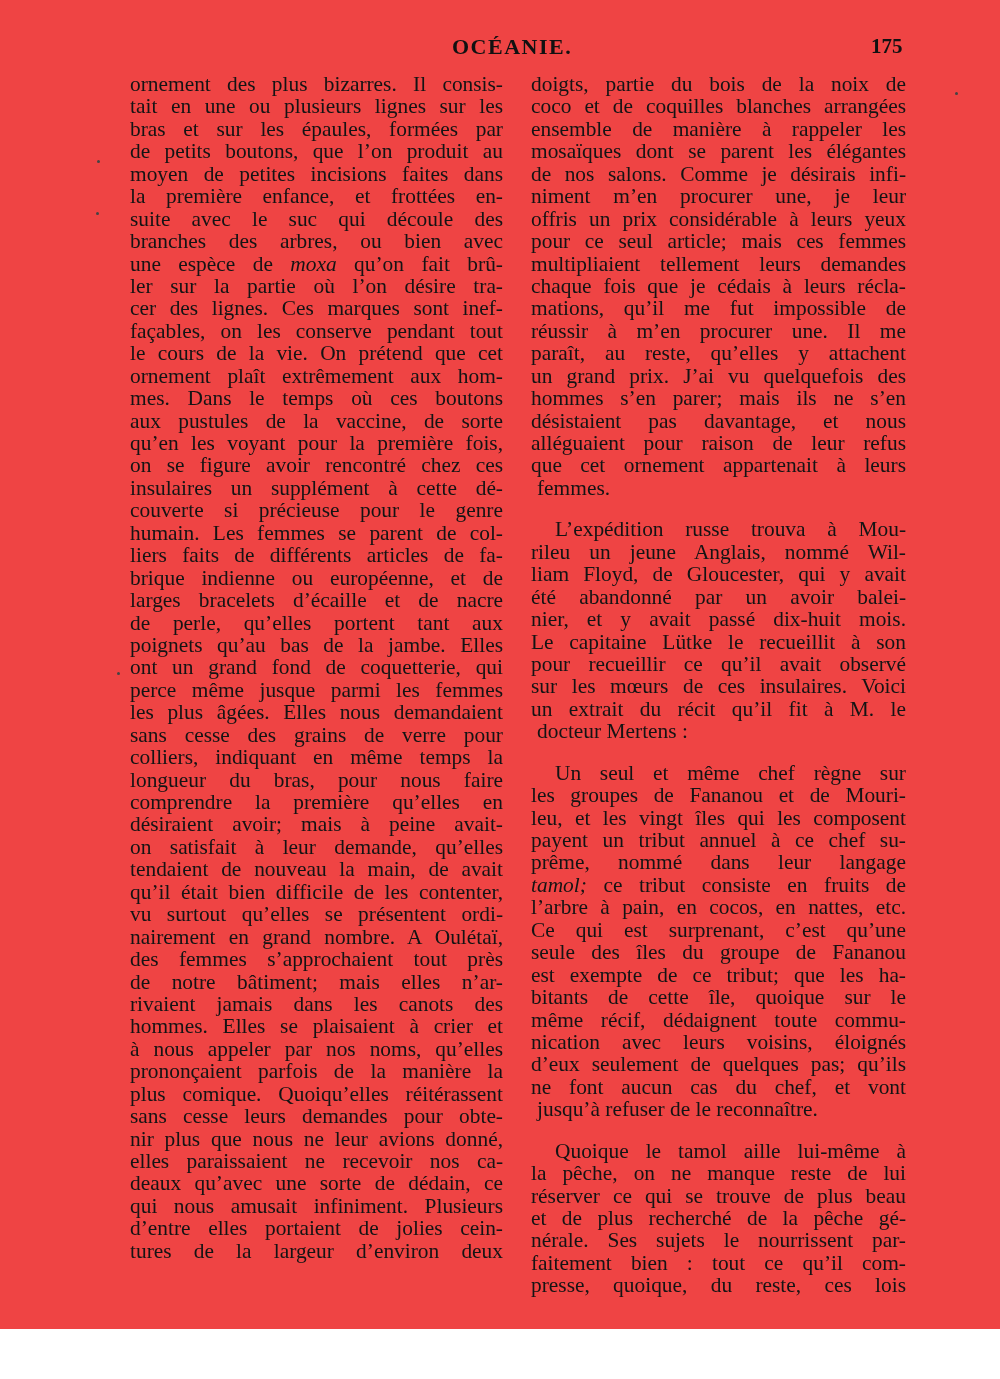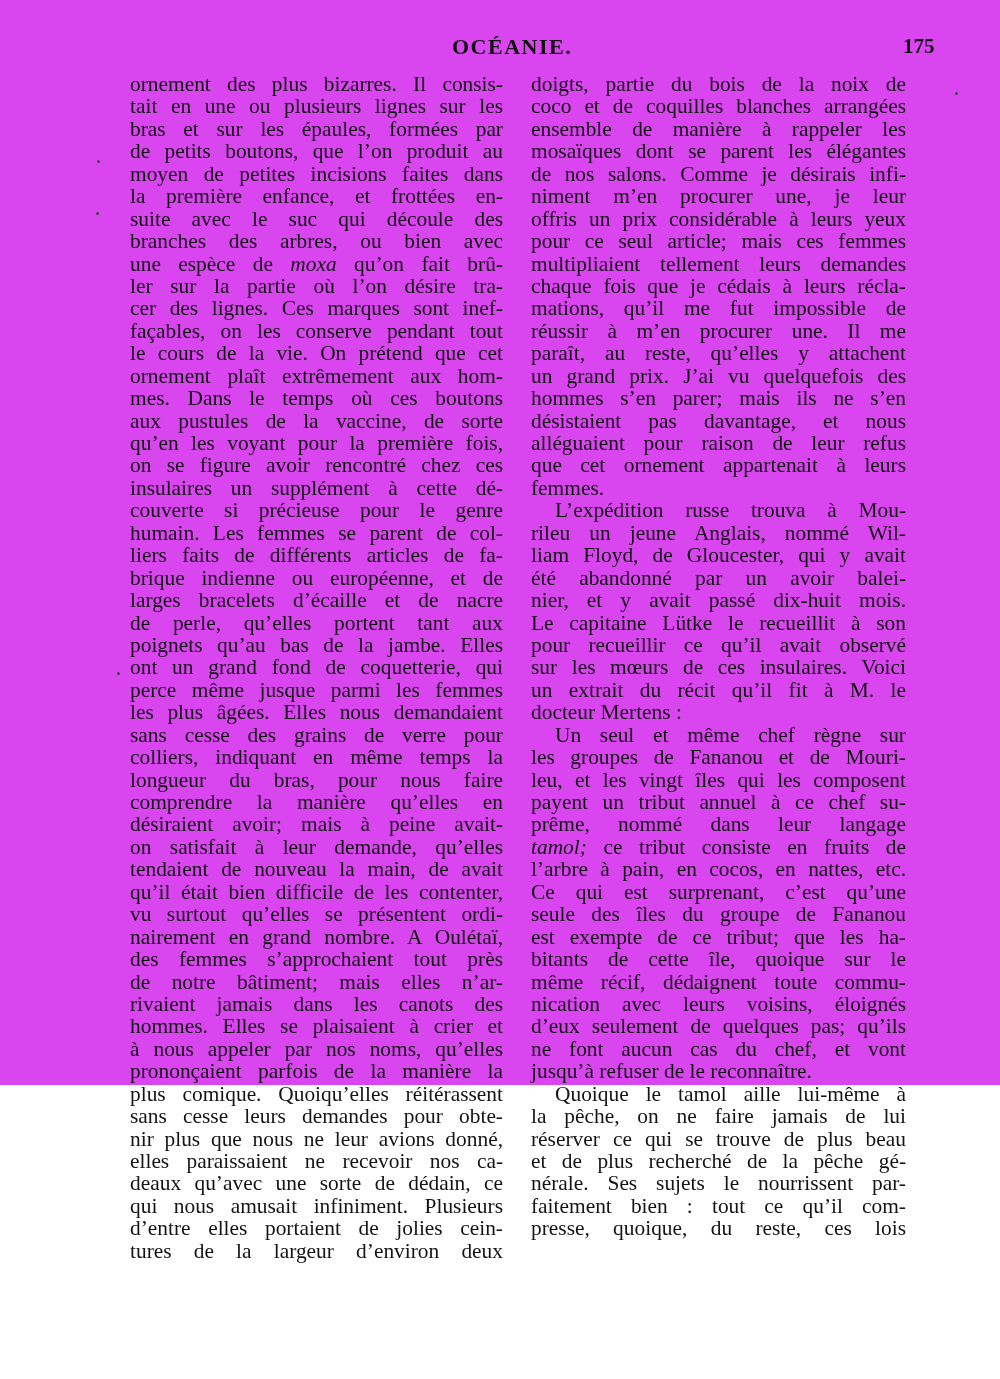--- a/index.html
+++ b/index.html
@@ -1,42 +1,42 @@
 <!DOCTYPE html>
 <html><head>
   <meta charset="utf-8">
   <style>
     html, body { margin: 0; padding: 0; background: #ffffff; }
     body { width: 1000px; height: 1379px; position: relative; overflow: hidden; }
-    .page { position: absolute; left: 0; top: 0; width: 1000px; height: 1085px; background: #d946ef; color: #111; }
+    .page { position: absolute; left: 0; top: 0; width: 1000px; height: 1329px; background: #ef4444; color: #111; }
     .running-head {
       position: absolute; top: 28px; left: 0; width: 1000px; height: 34px;
       font-family: "DejaVu Serif", serif;
     }
     .running-title {
       position: absolute; left: 452px; top: 6px;
       font-family: "Liberation Serif", serif; font-weight: bold; font-size: 22px; letter-spacing: 1.5px;
     }
     .page-number {
-      position: absolute; left: 903px; top: 6px;
+      position: absolute; left: 871px; top: 6px;
       font-family: "Liberation Serif", serif; font-weight: bold; font-size: 21px;
     }
     .column {
       position: absolute; top: 73px;
       font-family: "Liberation Serif", serif; font-size: 21.4px; line-height: 22.45px;
       color: #141414;
     }
     .col-left { left: 130px; width: 373px; }
     .col-right { left: 531px; width: 375px; }
     .line {
       display: block; white-space: nowrap; text-align: justify; text-align-last: justify;
       height: 22.45px; overflow: visible;
     }
-    .line.last { text-align-last: left; }
-    .line.indent { padding-left: 24px; }
+    .line.last { text-align-last: left; margin-left: 6px; }
+    .line.indent { padding-left: 24px; margin-top: 19px; }
     em { font-style: italic; }
     .speck { position: absolute; width: 3px; height: 3px; background: #444; border-radius: 50%; }
   </style>
 </head>
 <body>
 
 <div class="page">
   <div class="running-head">
     <span class="running-title">OCÉANIE.</span>
     <span class="page-number">175</span>
@@ -68,21 +68,21 @@
       <span class="line">brique indienne ou européenne, et de</span>
       <span class="line">larges bracelets d’écaille et de nacre</span>
       <span class="line">de perle, qu’elles portent tant aux</span>
       <span class="line">poignets qu’au bas de la jambe. Elles</span>
       <span class="line">ont un grand fond de coquetterie, qui</span>
       <span class="line">perce même jusque parmi les femmes</span>
       <span class="line">les plus âgées. Elles nous demandaient</span>
       <span class="line">sans cesse des grains de verre pour</span>
       <span class="line">colliers, indiquant en même temps la</span>
       <span class="line">longueur du bras, pour nous faire</span>
-      <span class="line">comprendre la manière qu’elles en</span>
+      <span class="line">comprendre la première qu’elles en</span>
       <span class="line">désiraient avoir; mais à peine avait-</span>
       <span class="line">on satisfait à leur demande, qu’elles</span>
       <span class="line">tendaient de nouveau la main, de avait</span>
       <span class="line">qu’il était bien difficile de les contenter,</span>
       <span class="line">vu surtout qu’elles se présentent ordi-</span>
       <span class="line">nairement en grand nombre. A Oulétaï,</span>
       <span class="line">des femmes s’approchaient tout près</span>
       <span class="line">de notre bâtiment; mais elles n’ar-</span>
       <span class="line">rivaient jamais dans les canots des</span>
       <span class="line">hommes. Elles se plaisaient à crier et</span>
@@ -137,21 +137,21 @@
       <span class="line">Ce qui est surprenant, c’est qu’une</span>
       <span class="line">seule des îles du groupe de Fananou</span>
       <span class="line">est exempte de ce tribut; que les ha-</span>
       <span class="line">bitants de cette île, quoique sur le</span>
       <span class="line">même récif, dédaignent toute commu-</span>
       <span class="line">nication avec leurs voisins, éloignés</span>
       <span class="line">d’eux seulement de quelques pas; qu’ils</span>
       <span class="line">ne font aucun cas du chef, et vont</span>
       <span class="line last">jusqu’à refuser de le reconnaître.</span>
       <span class="line indent">Quoique le tamol aille lui-même à</span>
-      <span class="line">la pêche, on ne faire jamais de lui</span>
+      <span class="line">la pêche, on ne manque reste de lui</span>
       <span class="line">réserver ce qui se trouve de plus beau</span>
       <span class="line">et de plus recherché de la pêche gé-</span>
       <span class="line">nérale. Ses sujets le nourrissent par-</span>
       <span class="line">faitement bien : tout ce qu’il com-</span>
       <span class="line">presse, quoique, du reste, ces lois</span>
     </div>
 
   <span class="speck" style="left:97px;top:160px"></span>
   <span class="speck" style="left:96px;top:212px"></span>
   <span class="speck" style="left:117px;top:672px"></span>

